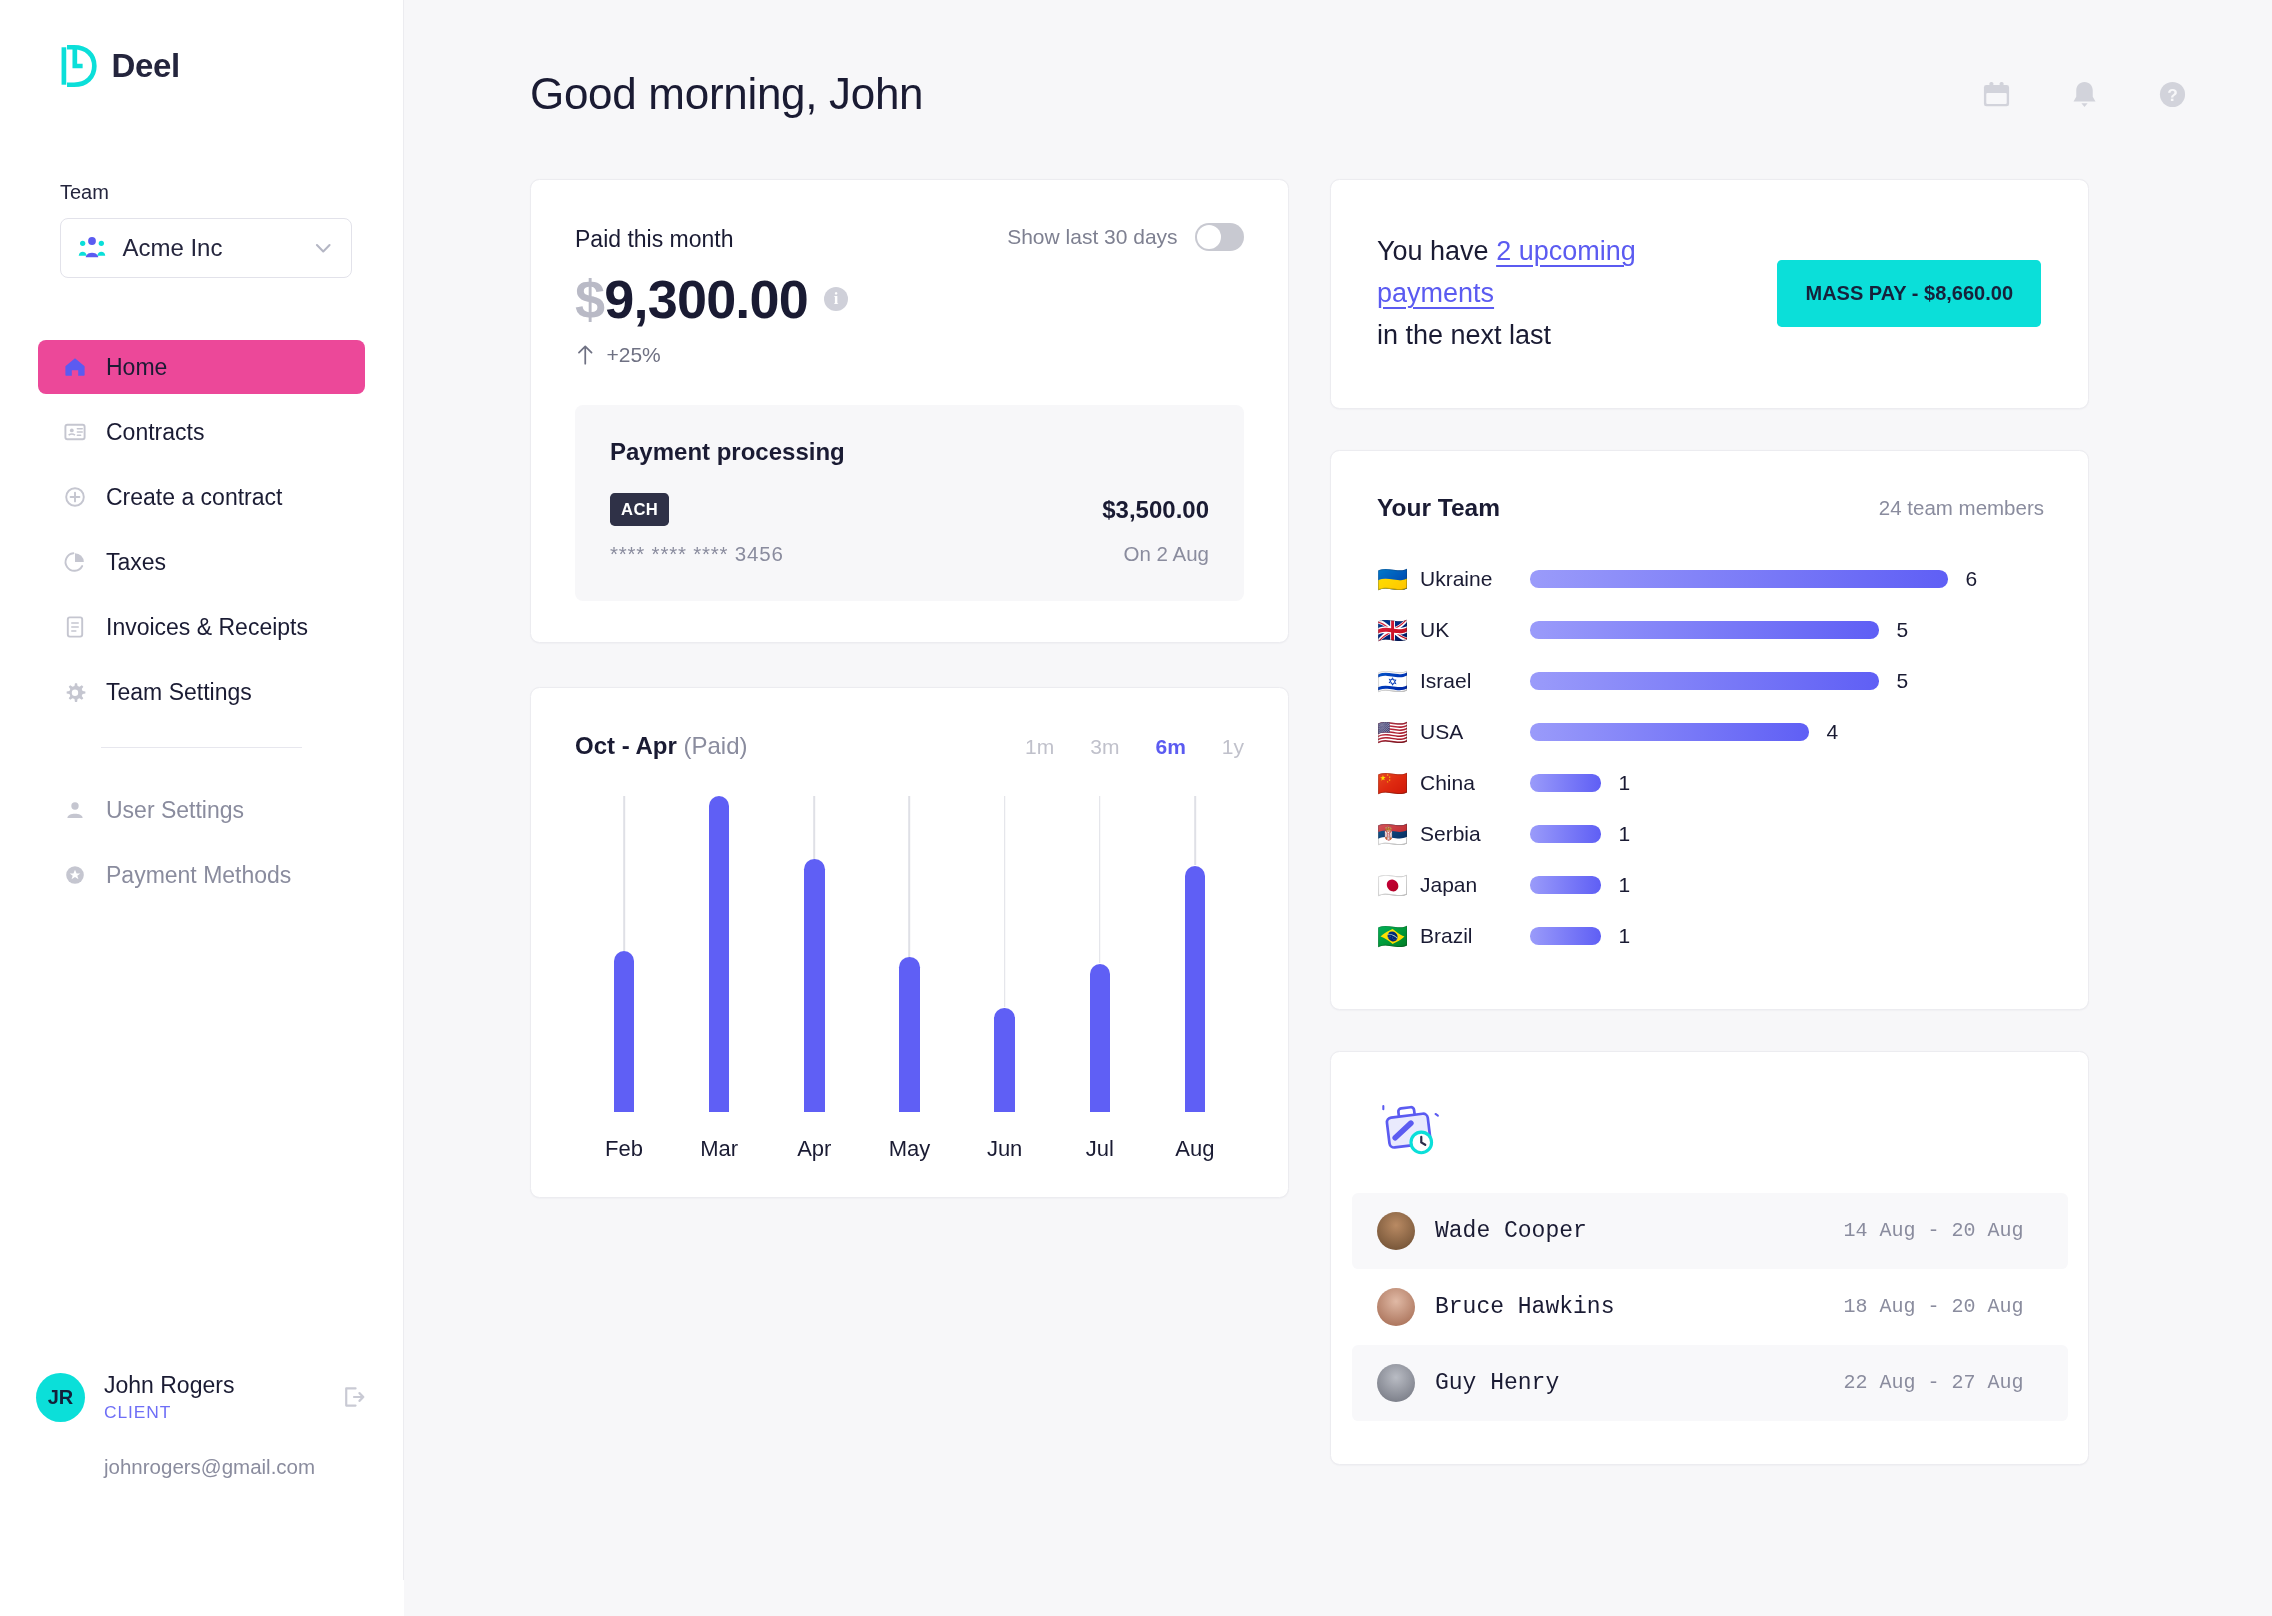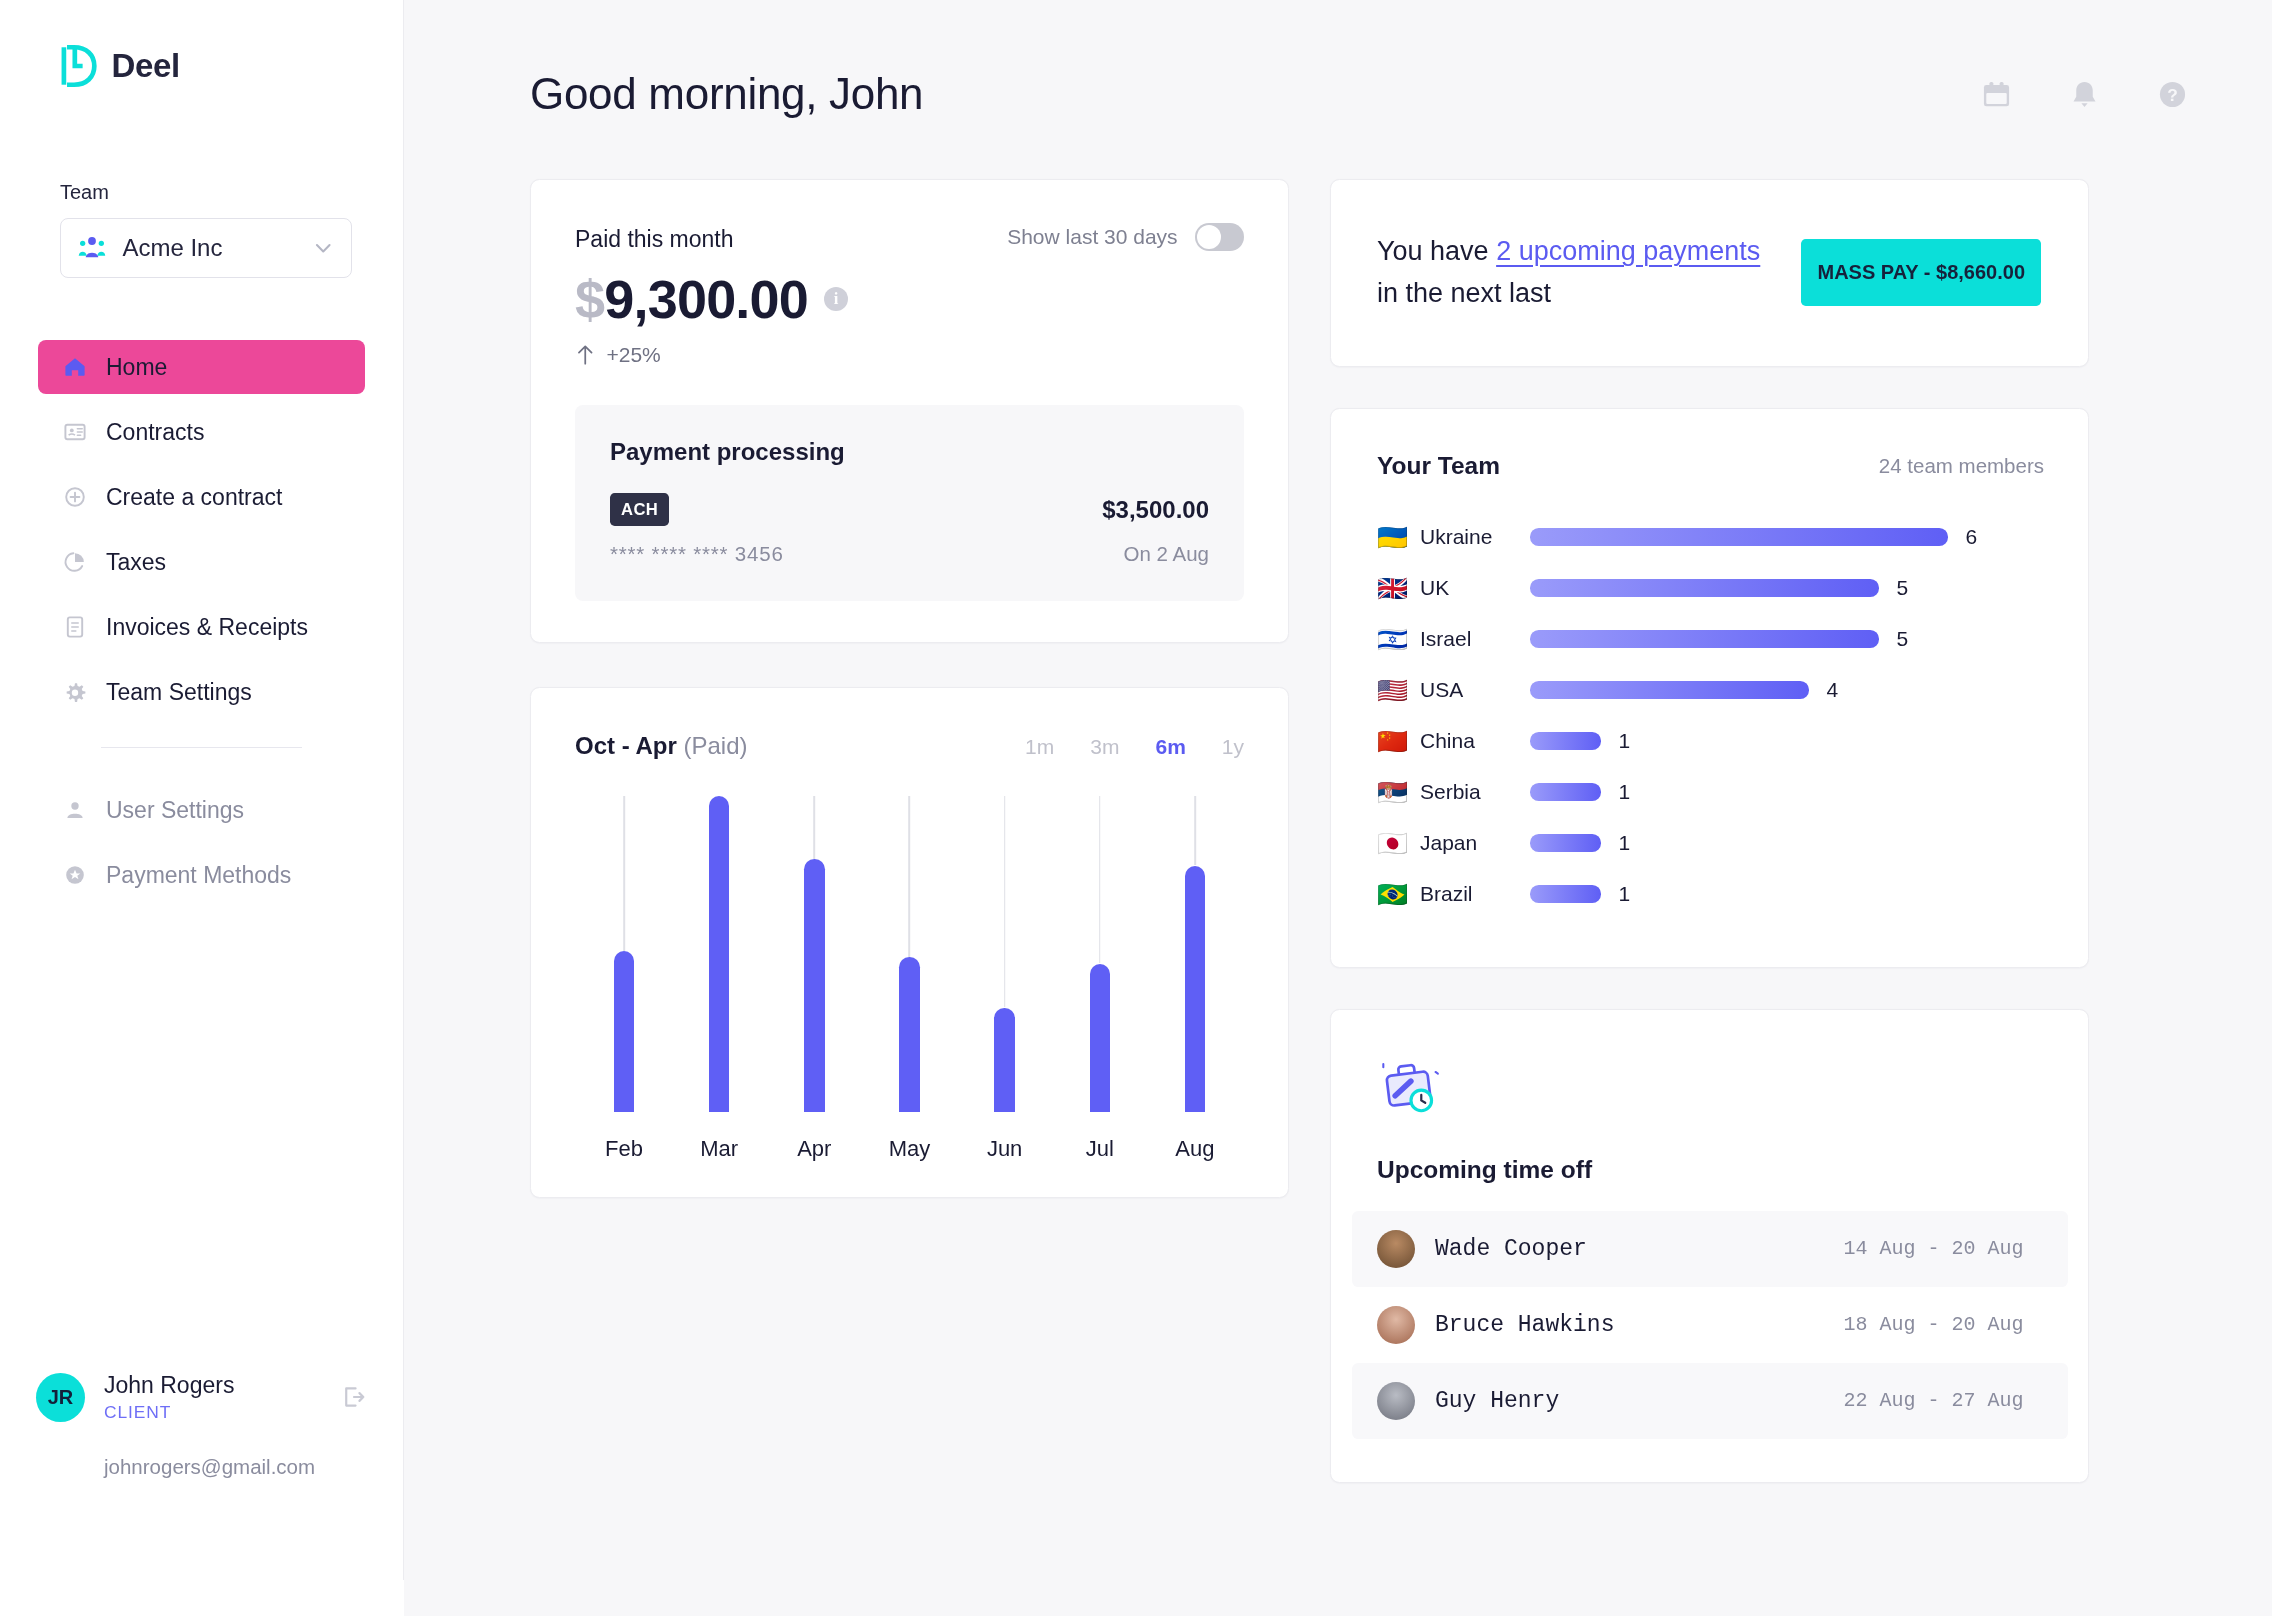--- a/index.html
+++ b/index.html
@@ -147,21 +147,21 @@
   .xlabels { display: flex; justify-content: space-between; padding: 24px 16px 0 16px; }
   .xlabel { width: 66px; text-align: center; font-size: 22px; color: #1a1b33; }
 
   
   .pay-card { padding: 51px 47px 51px 46px; display: flex; align-items: center; justify-content: space-between; gap: 32px; }
   .pay-text { font-size: 27px; color: #1a1b33; line-height: 1.55; max-width: 442px; }
   .pay-link { color: #5b5bf1; text-decoration: underline; text-underline-offset: 4.7px; text-decoration-thickness: 1.6px; cursor: pointer;}
   .masspay-btn {
     background: #0bdfd9; color: #16213b; border: none;
     font-size: 20px; font-weight: 600; border-radius: 4.7px;
-    padding: 22px 16px; cursor: pointer; white-space: nowrap;
+    padding: 22px 28px; cursor: pointer; white-space: nowrap;
     font-family: "Liberation Sans", sans-serif;
   }
 
   
   .team-card { margin-top: 41px; padding: 43px 44px 47px 46px; }
   .team-head { display: flex; align-items: center; justify-content: space-between; }
   .team-title { font-size: 24.5px; color: #1a1b33; font-weight: 600; }
   .team-count { font-size: 20.5px; color: #8a8c9e; }
   .team-rows { margin-top: 32px; }
   .team-row { display: flex; align-items: center; height: 51px; }
@@ -527,21 +527,20 @@
           <span class="timeoff-icon">
             <svg viewBox="0 0 86 86" width="68" height="68" aria-hidden="true">
               <rect x="14" y="26" width="52" height="38" rx="6" fill="#e9eafd" stroke="#5b5bf1" stroke-width="3.4" transform="rotate(-7 40 45)"></rect>
               <path d="M30 26 L30 20 A4 4 0 0 1 34 16 L46 16 A4 4 0 0 1 50 20 L50 26" fill="none" stroke="#5b5bf1" stroke-width="3.4" transform="rotate(-7 40 45)"></path>
               <path d="M22 52 L44 36" stroke="#5b5bf1" stroke-width="7" stroke-linecap="round" transform="rotate(-7 40 45)"></path>
               <circle cx="56" cy="60" r="13" fill="#ffffff" stroke="#0bdfd9" stroke-width="4"></circle>
               <path d="M56 53 L56 60 L61 63" fill="none" stroke="#2b2d4a" stroke-width="2.8" stroke-linecap="round"></path>
               <path d="M8 14 L8 18 M74 24 L77 26" stroke="#5b5bf1" stroke-width="2.6" stroke-linecap="round"></path>
             </svg>
           </span>
-          <div class="timeoff-title">Upcoming time off</div>
           <div class="to-list" id="to-list">
               <div class="to-row alt">
                 <span class="to-avatar" style="background: radial-gradient(circle at 50% 35%, rgb(185, 138, 99) 0%, rgb(124, 90, 60) 75%);"></span>
                 <span class="to-name">Wade Cooper</span>
                 <span class="to-dates">14 Aug - 20 Aug</span>
               </div>
               <div class="to-row">
                 <span class="to-avatar" style="background: radial-gradient(circle at 50% 35%, rgb(224, 185, 165) 0%, rgb(176, 122, 98) 75%);"></span>
                 <span class="to-name">Bruce Hawkins</span>
                 <span class="to-dates">18 Aug - 20 Aug</span>

